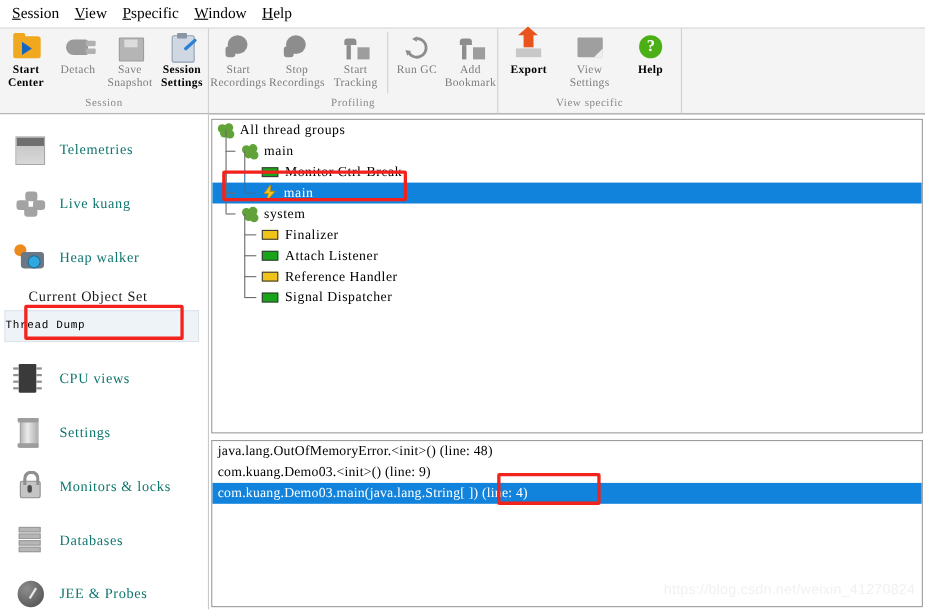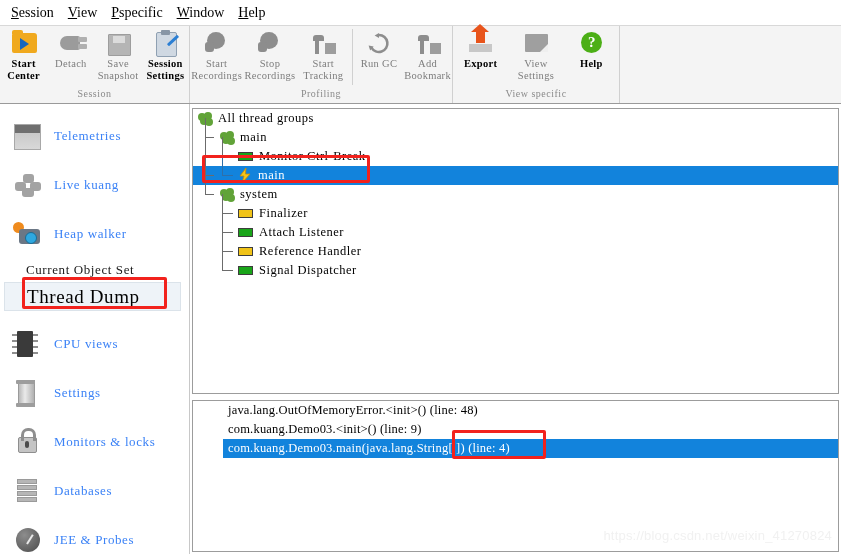--- a/index.html
+++ b/index.html
@@ -237,42 +237,41 @@
   .side-icon {
     width: 34px; height: 32px;
     position: relative;
     flex: 0 0 34px;
     margin-right: 8px;
   }
   .side-label {
     font-family: "Liberation Serif", serif;
     font-size: 13px;
     letter-spacing: 0.6px;
-    color: #3b82f6;
+    color: #0f766e;
   }
   .side-section {
     font-family: "Liberation Serif", serif;
     font-size: 13px;
     letter-spacing: 0.6px;
     color: #1a1a1a;
     padding-left: 26px;
     height: 24px;
     line-height: 24px;
   }
   .side-sub {
     height: 29px;
     margin: 0 8px 0 4px;
     background: #eef3f8;
     border: 1px solid #dbe3ea;
     display: flex;
     align-items: center;
-    padding-left: 22px;
-    box-sizing: border-box;
-    font-family: Liberation Serif, serif;
-    font-size: 19px;
+    box-sizing: border-box;
+    font-family: Liberation Mono, monospace;
+    font-size: 10px;
     letter-spacing: 0.6px;
     cursor: default;
   }
 
   
   .si-tele {
     position: absolute; left: 2px; top: 4px;
     width: 25px; height: 24px;
     background: linear-gradient(180deg,#6f6f6f 0%, #6f6f6f 32%, #c9c9c9 33%, #d8d8d8 100%);
     border: 1px solid #a8a8a8;
@@ -405,21 +404,20 @@
   .st-row {
     height: 19px;
     line-height: 19px;
     font-family: "Liberation Serif", serif;
     font-size: 12.5px;
     letter-spacing: 0.2px;
     color: #000;
     padding-left: 5px;
     white-space: nowrap;
     cursor: default;
-    margin-left: 30px;
   }
   .st-row.selected { background: #1283dc; color: #ffffff; }
 
   
   .redbox {
     position: absolute;
     border: 3px solid #f2221d;
     border-radius: 2px;
     pointer-events: none;
     box-sizing: border-box;

